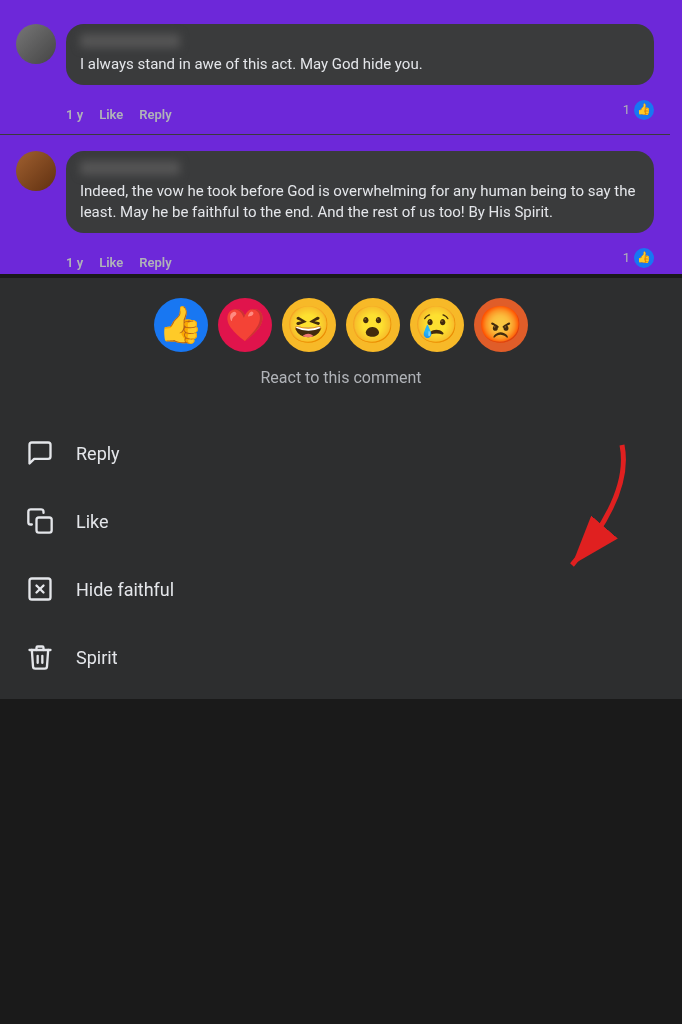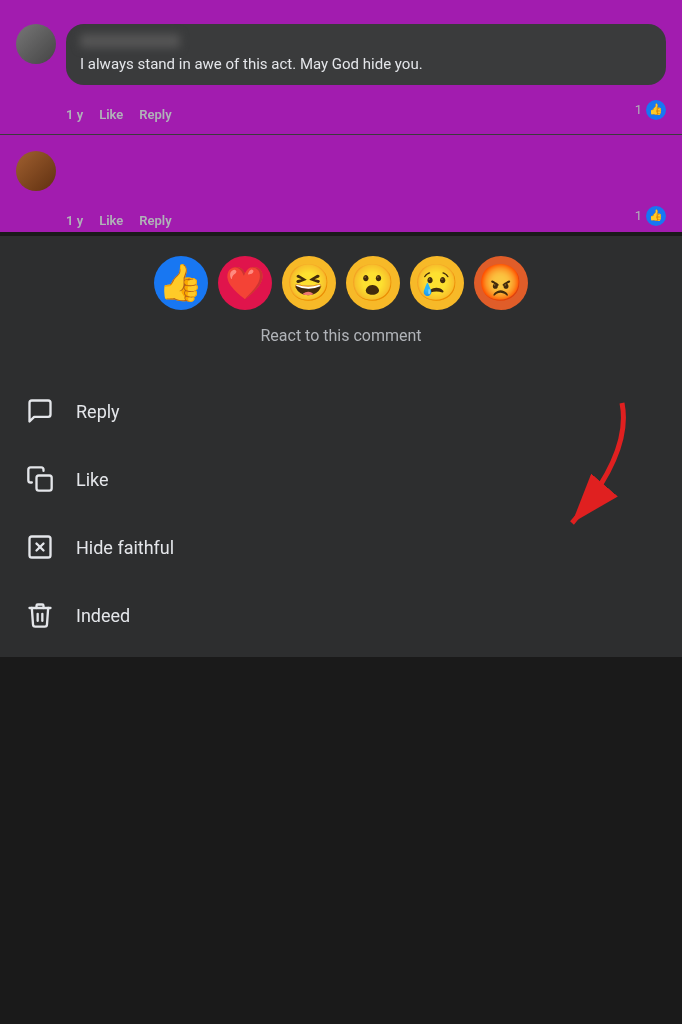--- a/index.html
+++ b/index.html
@@ -7,22 +7,22 @@
       width: 682px;
       min-height: 1024px;
       background: #1a1a1a;
       font-family: -apple-system, BlinkMacSystemFont, 'Segoe UI', Roboto, sans-serif;
       color: #e4e6ea;
       overflow-x: hidden;
     }
 
     
     .comments-section {
-      background: #a21caf;
-      padding: 16px 0 0 0;
+      background: #6d28d9;
+      padding: 16px 12px 0 0;
     }
 
     .comment-item {
       display: flex;
       align-items: flex-start;
       padding: 8px 16px;
       gap: 10px;
     }
 
     .avatar {
@@ -235,20 +235,24 @@
       <div class="like-badge">👍</div>
     </div>
   </div>
 
   <div class="divider"></div>
 
   <div class="comment-item">
     <div class="avatar">
       <div class="avatar-placeholder" style="background: linear-gradient(135deg, #a06030, #603010);"></div>
     </div>
+    <div class="comment-bubble">
+      <div class="comment-username"></div>
+      <div class="comment-text">Indeed, the vow he took before God is overwhelming for any human being to say the least. May he be faithful to the end. And the rest of us too! By His Spirit.</div>
+    </div>
   </div>
   <div class="comment-actions">
     <span class="action-link">1 y</span>
     <span class="action-link">Like</span>
     <span class="action-link">Reply</span>
     <div class="like-count">
       <span>1</span>
       <div class="like-badge">👍</div>
     </div>
   </div>
@@ -317,16 +321,16 @@
   <div class="menu-item">
     <div class="menu-icon">
       <svg viewBox="0 0 24 24">
         <polyline points="3 6 5 6 21 6"></polyline>
         <path d="M19 6l-1 14a2 2 0 0 1-2 2H8a2 2 0 0 1-2-2L5 6"></path>
         <path d="M10 11v6"></path>
         <path d="M14 11v6"></path>
         <path d="M9 6V4a1 1 0 0 1 1-1h4a1 1 0 0 1 1 1v2"></path>
       </svg>
     </div>
-    <span class="menu-label">Indeed</span>
+    <span class="menu-label">Spirit</span>
   </div>
 
 </div>
 
 </body></html>

